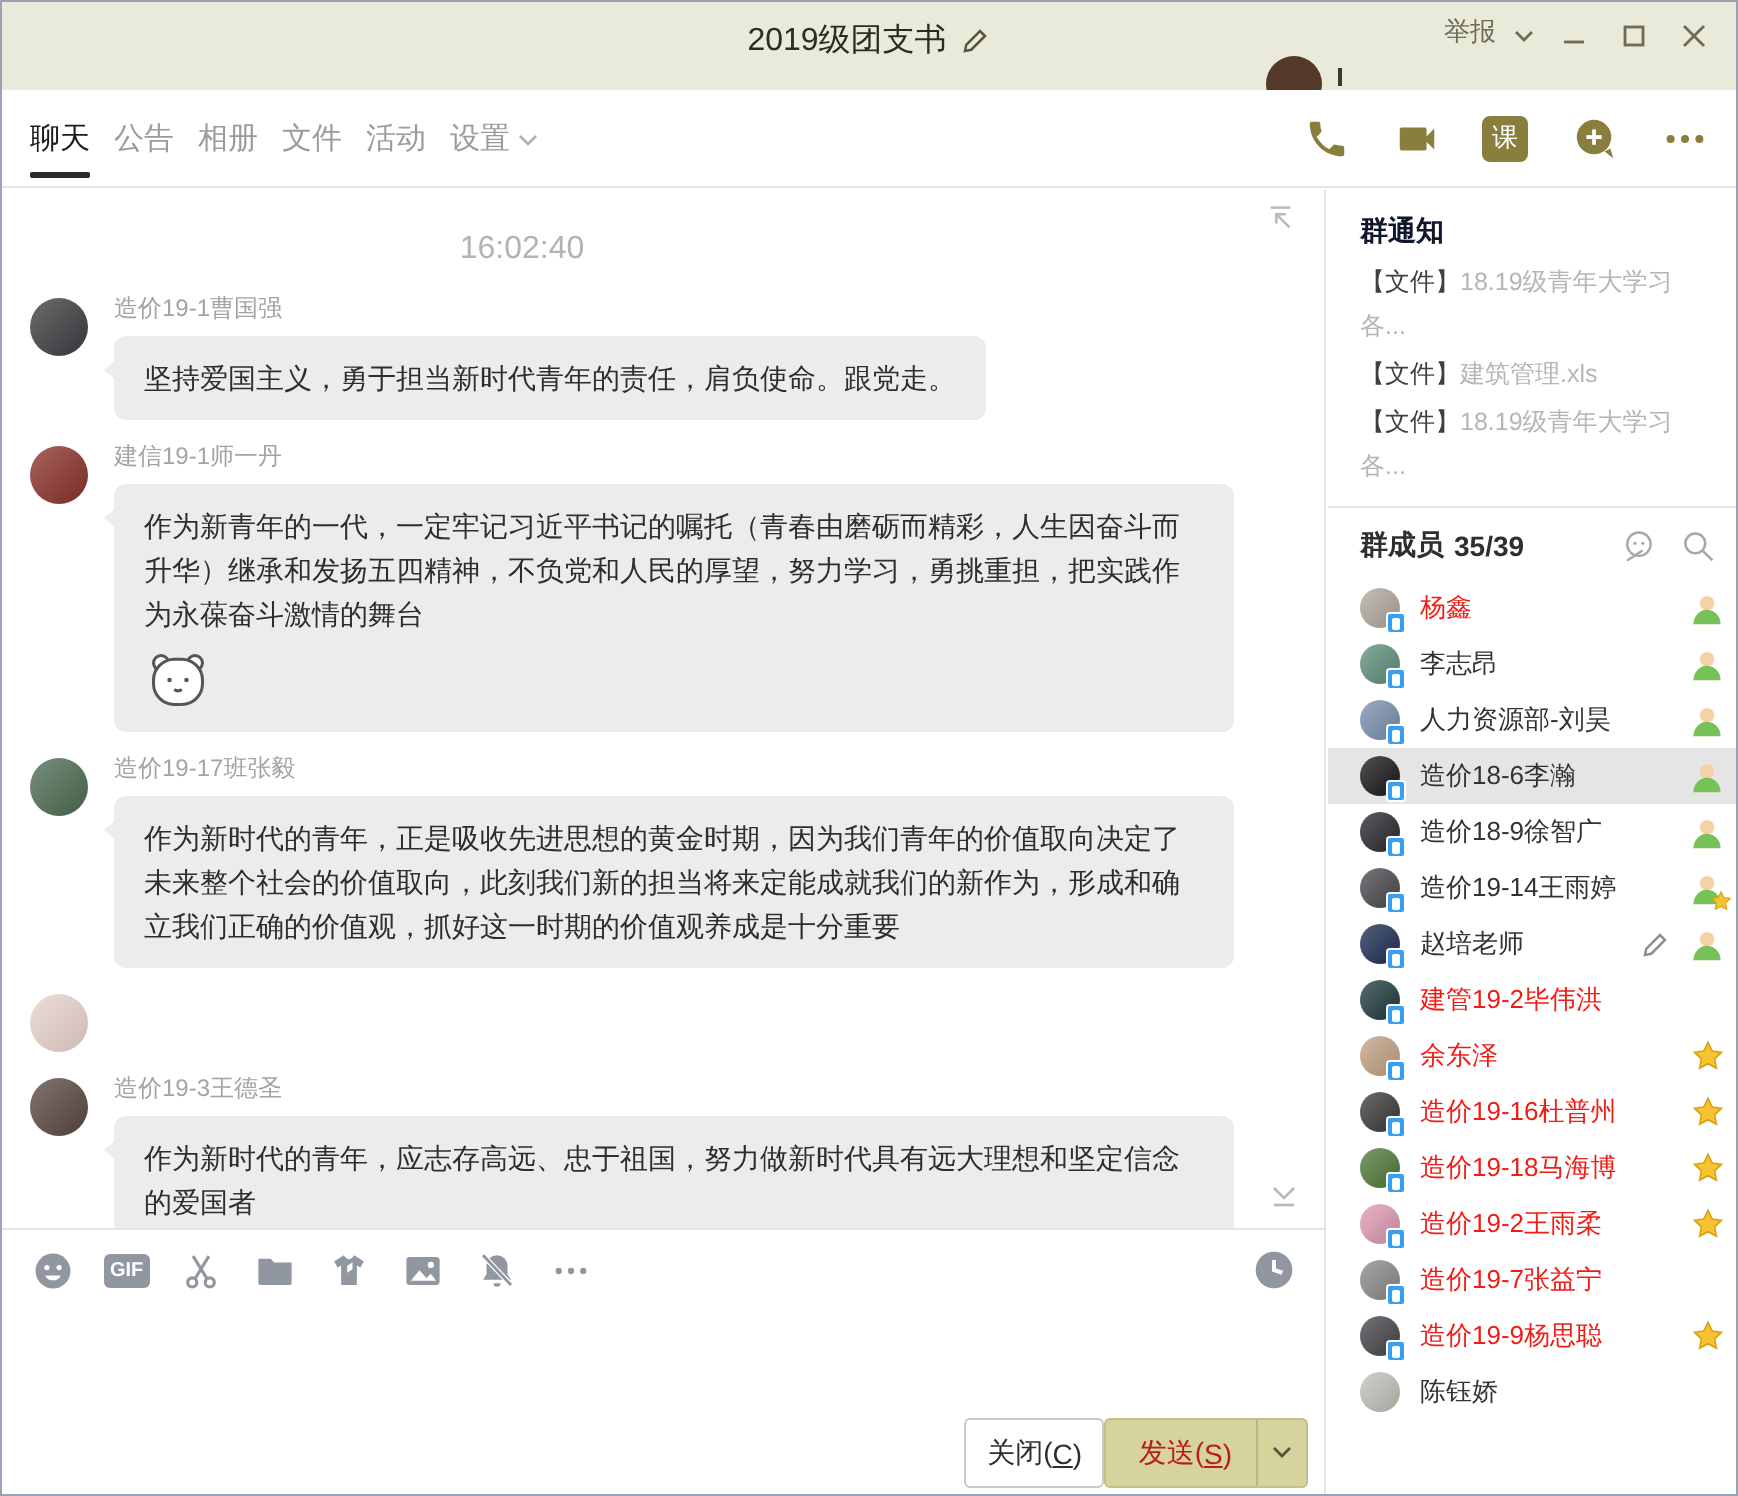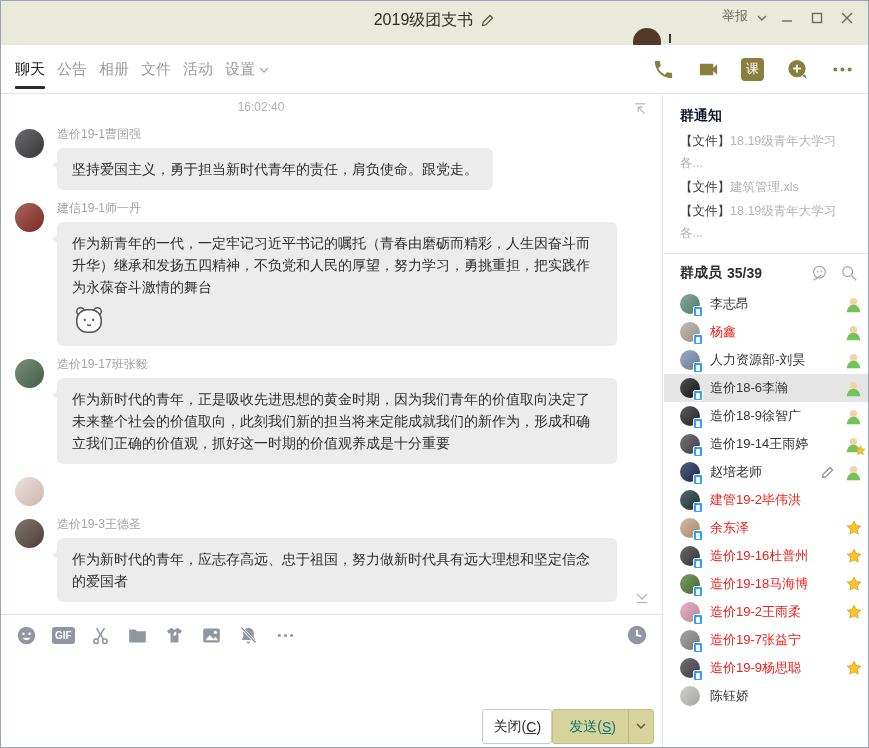--- a/index.html
+++ b/index.html
@@ -23,21 +23,21 @@
   .tab { position:relative; height:100%; display:flex; align-items:center; gap:4px; font-size:15px; color:#9b9b9b; cursor:pointer; }
   .tab.active { color:#1d1d1d; }
   .tab.active::after { content:""; position:absolute; left:0; right:0; bottom:4px; height:3px; background:#2b2b2b; border-radius:1px; }
   .tab-chevron { width:10px; height:7px; color:#b0b0b0; margin-top:2px; }
   .tabbar-actions { margin-left:auto; margin-right:14px; display:flex; align-items:center; gap:21px; }
   .act-icon { width:24px; height:24px; color:var(--accent); cursor:pointer; display:flex; align-items:center; justify-content:center; }
   .class-badge { width:23px; height:23px; background:var(--accent); color:#fff; font-size:13px; border-radius:4px; display:flex; align-items:center; justify-content:center; cursor:pointer; }
 
   
   .chat-pane { position:absolute; left:0; top:94px; width:662px; height:519px; background:#fff; border-right:1px solid #e4e4e4; overflow:hidden; }
-  .timestamp { width:520px; text-align:center; font-size:12px; color:#b3b3b3; padding-top:5px; }
+  .timestamp { width:520px; text-align:center; font-size:16px; color:#b3b3b3; padding-top:21px; }
   .scroll-top-icon { position:absolute; right:14px; top:6px; width:15px; height:15px; color:#b8b8b8; cursor:pointer; }
   .scroll-bottom-icon { position:absolute; right:12px; bottom:8px; width:16px; height:14px; color:#b8b8b8; cursor:pointer; }
   .messages { padding:2px 0 0 14px; }
   .message { display:flex; margin-top:10px; }
   .avatar { width:29px; height:29px; border-radius:50%; flex:0 0 29px; margin-top:3px;
             background-image:linear-gradient(135deg, rgba(255,255,255,.25), rgba(0,0,0,.12)); cursor:pointer; }
   .msg-body { margin-left:13px; max-width:560px; }
   .sender { font-size:12px; color:#a3a3a3; margin-bottom:5px; cursor:pointer; }
   .bubble { position:relative; display:inline-block; background:var(--bubble-bg); border-radius:6px; padding:10px 15px; font-size:14px; color:#2e2e2e; line-height:22px; }
   .bubble::before { content:""; position:absolute; left:-5px; top:12px; border-top:5px solid transparent; border-bottom:5px solid transparent; border-right:6px solid var(--bubble-bg); }
@@ -47,21 +47,21 @@
   
   .composer { position:absolute; left:0; top:613px; width:662px; height:135px; border-right:1px solid #e4e4e4; border-top:1px solid #e4e4e4; background:#fff; }
   .composer-toolbar { display:flex; align-items:center; gap:15px; padding:9px 14px 0 14px; color:#9097a1; }
   .c-icon { width:22px; height:22px; cursor:pointer; display:flex; align-items:center; justify-content:center; color:#9097a1; }
   .gif-box { background:#9097a1; color:#fff; font-weight:bold; font-size:10px; border-radius:3px; padding:3px 3px; cursor:pointer; letter-spacing:0; }
   .c-clock { margin-left:auto; }
   .composer-input { position:absolute; left:0; top:42px; width:100%; height:55px; cursor:text; }
   .composer-buttons { position:absolute; right:8px; bottom:5px; display:flex; }
   .btn-close { background:#fff; border:1px solid #c9c9c9; border-radius:3px; width:70px; height:35px; font-size:14px; color:#2e2e2e; display:flex; align-items:center; justify-content:center; cursor:pointer; }
   .btn-send { background:var(--send-bg); border:1px solid #c3bf87; border-radius:3px; height:35px; display:flex; align-items:stretch; cursor:pointer; }
-  .btn-send-main { padding:0 12px 0 16px; display:flex; align-items:center; font-size:14px; color:#0f766e; }
+  .btn-send-main { padding:0 12px 0 16px; display:flex; align-items:center; font-size:14px; color:#b91c1c; }
   .btn-send-arrow { width:25px; display:flex; align-items:center; justify-content:center; border-left:1px solid rgba(0,0,0,.14); color:#55553a; }
   .mnemo { text-decoration:underline; }
 
   
   .sidebar { position:absolute; left:663px; top:94px; width:206px; height:654px; background:#fff; overflow:hidden; }
   .notice-title { font-size:14px; font-weight:bold; color:#0f172a; padding:12px 0 4px 16px; }
   .notices { padding:0 12px 0 16px; }
   .notice-item { font-size:12.5px; line-height:22px; padding:1px 0; cursor:pointer; }
   .notice-label { color:#3f3f3f; }
   .notice-text { color:#b5b5b5; }
@@ -386,43 +386,43 @@
         </span>
         <span class="mh-icon">
           <svg viewBox="0 0 20 20" width="18" height="18" fill="none" stroke="currentColor" stroke-width="1.4">
               <circle cx="8.5" cy="8.5" r="5.5"></circle>
               <line x1="12.8" y1="12.8" x2="18" y2="18"></line>
             </svg>
         </span>
       </span>
     </div>
     <div class="members" id="members">
-  <div class="member online">
-    <span class="m-avatar" style="background-color: rgb(94, 143, 122);">
-      <span class="m-badge"></span>
-    </span>
-    <span class="m-name">李志昂</span>
+  <div class="member red online">
+    <span class="m-avatar" style="background-color: rgb(176, 168, 158);">
+      <span class="m-badge"></span>
+    </span>
+    <span class="m-name">杨鑫</span>
     <span class="m-icons">
 
       <span class="m-person">
         <svg viewBox="0 0 20 20" width="17" height="17">
                 <circle cx="10" cy="6.6" r="4.3" fill="#f3d3a6"></circle>
                 <path d="M2 19a8 8.6 0 0 1 16 0z" fill="var(--online-green)"></path>
               </svg>
 
       </span>
 
     </span>
   </div>
 
-  <div class="member red online">
-    <span class="m-avatar" style="background-color: rgb(176, 168, 158);">
-      <span class="m-badge"></span>
-    </span>
-    <span class="m-name">杨鑫</span>
+  <div class="member online">
+    <span class="m-avatar" style="background-color: rgb(94, 143, 122);">
+      <span class="m-badge"></span>
+    </span>
+    <span class="m-name">李志昂</span>
     <span class="m-icons">
 
       <span class="m-person">
         <svg viewBox="0 0 20 20" width="17" height="17">
                 <circle cx="10" cy="6.6" r="4.3" fill="#f3d3a6"></circle>
                 <path d="M2 19a8 8.6 0 0 1 16 0z" fill="var(--online-green)"></path>
               </svg>
 
       </span>
 

